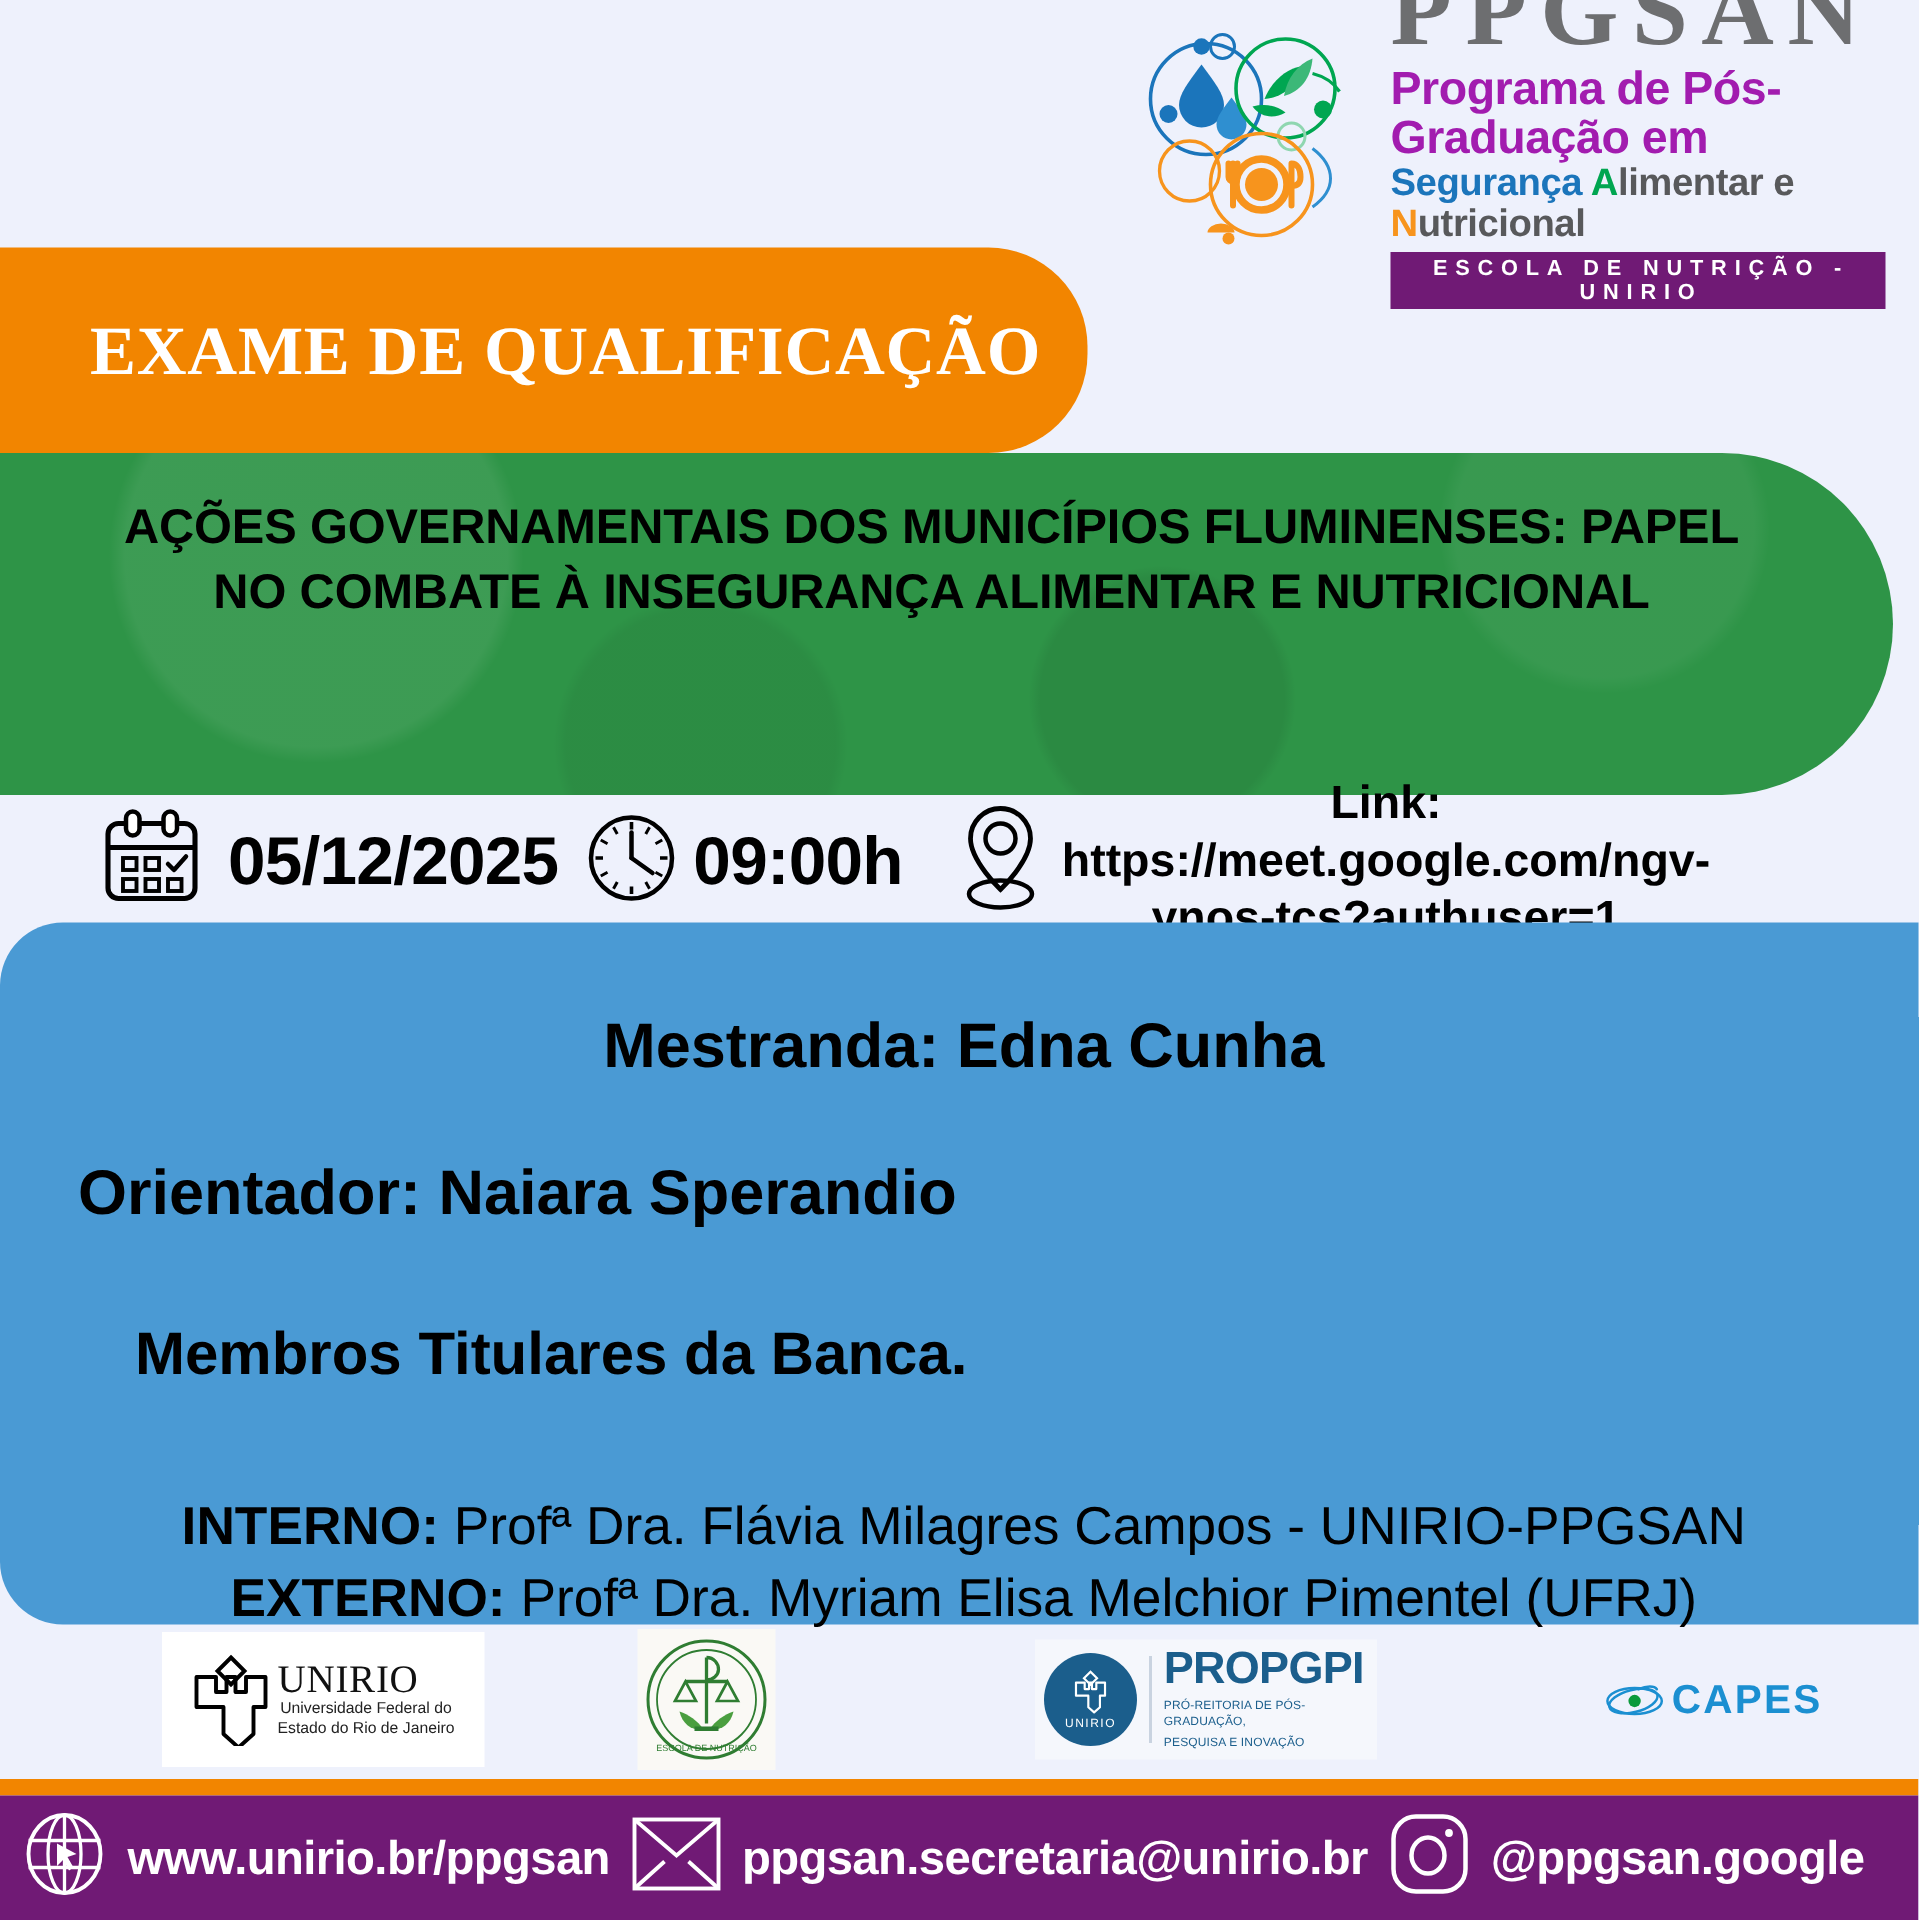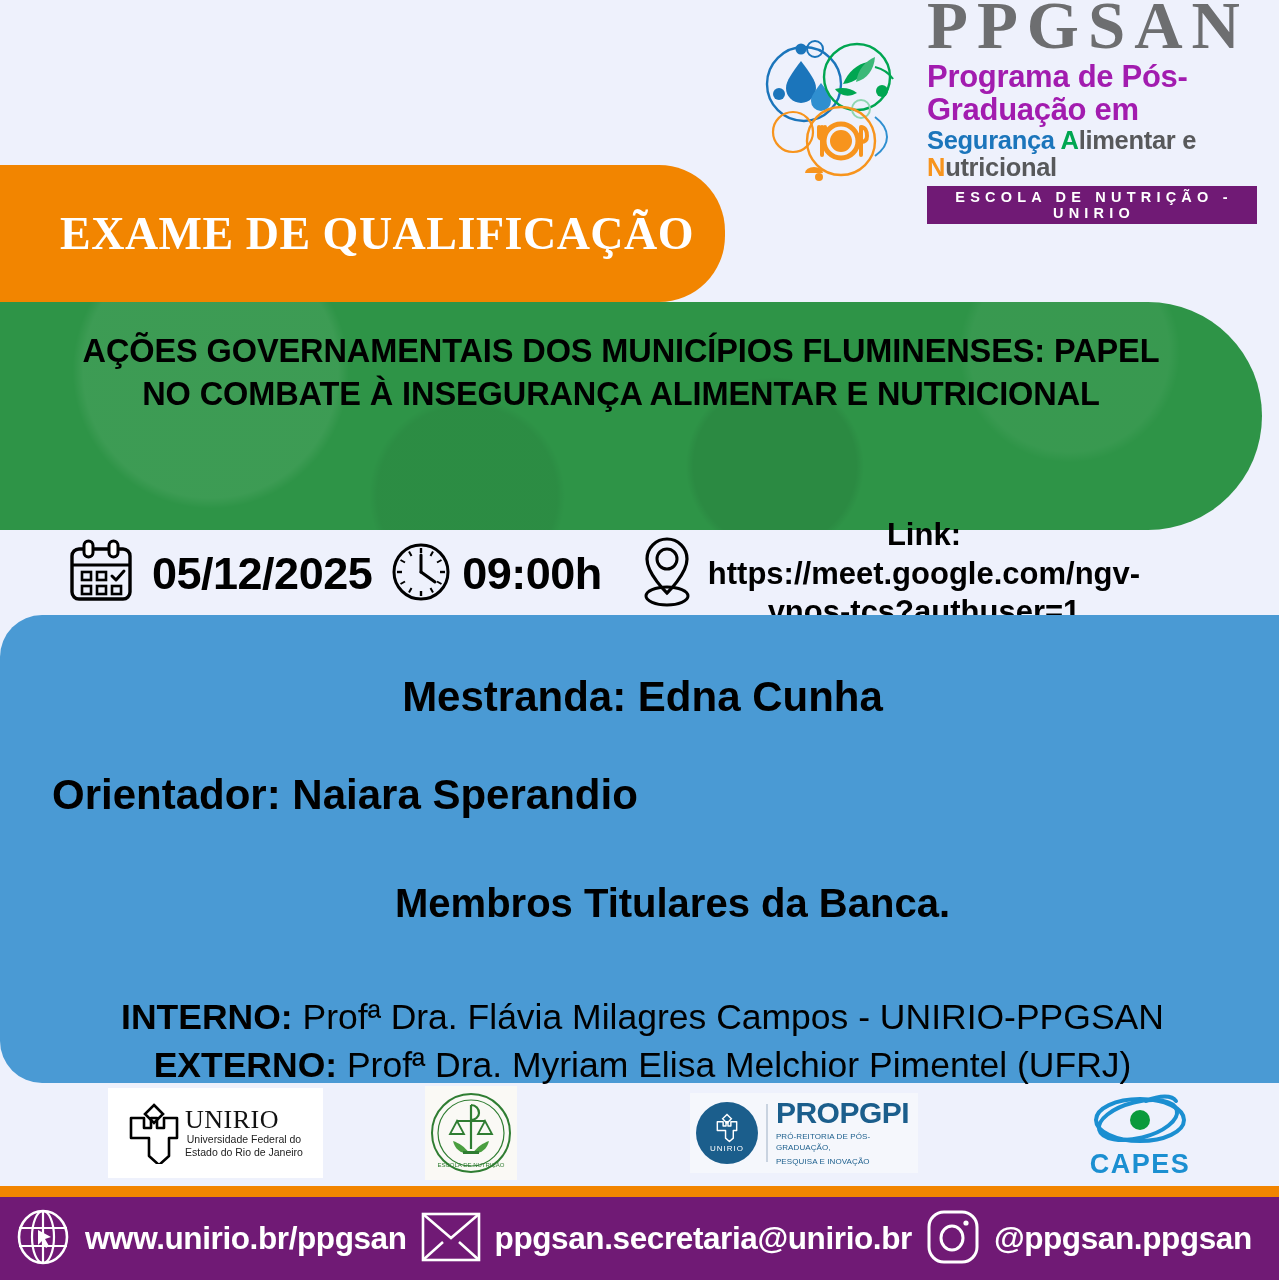--- a/index.html
+++ b/index.html
@@ -7,21 +7,21 @@
   body {
     background: #eef1fc;
     font-family: "Liberation Sans", sans-serif;
     position: relative;
     overflow: hidden;
   }
 
   
   .ppgsan-logo {
     position: absolute;
-    top: 34px; right: 22px;
+    top: 16px; right: 22px;
     width: 500px; height: 150px;
     display: flex; align-items: center; gap: 10px;
   }
   .logo-mark { width: 160px; height: 145px; flex: none; position: relative; }
   .logo-text { display: flex; flex-direction: column; justify-content: center; }
   .logo-ppgsan {
     font-family: "Liberation Serif", serif;
     font-weight: bold;
     font-size: 67px;
     letter-spacing: 9px;
@@ -111,21 +111,21 @@
     position: absolute;
     left: 0; top: 615px;
     width: 1285px; height: 468px;
     background: #4a9ad4;
     border-radius: 42px 0 0 42px;
     padding: 40px 30px 0 30px;
   }
   .b-line { color: #000; font-weight: bold; }
   .b-mestranda { font-size: 42px; text-align: center; margin-top: 18px; }
   .b-orientador { font-size: 42px; text-align: left; margin-top: 50px; padding-left: 22px; }
-  .b-membros { font-size: 40px; text-align: center; margin-top: 62px; padding-left: 60px; }
+  .b-membros { font-size: 40px; text-align: left; margin-top: 62px; padding-left: 60px; }
   .b-banca {
     margin-top: 68px; text-align: center;
     font-size: 35.5px; line-height: 1.34; font-weight: normal; color: #000;
   }
   .b-banca b { font-weight: bold; }
 
   
   .footer-logos {
     position: absolute;
     left: 0; top: 1083px;
@@ -154,21 +154,21 @@
     display: flex; flex-direction: column; align-items: center; justify-content: center;
     color: #fff; flex: none;
   }
   .propgpi-circle .pc-label { font-size: 8px; letter-spacing: 1px; margin-top: 1px; }
   .propgpi-divider { width: 2px; height: 58px; background: #c9d3e0; }
   .propgpi-name { color: #1b5e8c; font-size: 30px; font-weight: bold; letter-spacing: -0.5px; line-height: 1; }
   .propgpi-sub { color: #1b5e8c; font-size: 8px; line-height: 1.35; margin-top: 4px; letter-spacing: 0.1px; }
   .fl-capes {
     position: absolute; left: 1065px; top: 2px;
     width: 150px; height: 98px;
-    display: flex; flex-direction: column; align-items: center; justify-content: center;
+    display: flex; flex-direction: row; align-items: center; justify-content: center;
   }
   .capes-word { color: #1b8fd1; font-weight: bold; font-size: 27px; letter-spacing: 1.5px; margin-top: -2px; }
 
   
   .orange-rule {
     position: absolute; left: 0; top: 1186px;
     width: 1279px; height: 11px; background: #f28500;
   }
   .contact-bar {
     position: absolute; left: 0; top: 1197px;
@@ -387,16 +387,16 @@
   </div>
 
   <div class="contact-item">
     <span>
       <svg width="56" height="58" viewBox="0 0 56 58">
         <rect x="4" y="4" width="48" height="50" rx="15" fill="none" stroke="#fff" stroke-width="3"></rect>
         <ellipse cx="27" cy="30" rx="11" ry="12" fill="none" stroke="#fff" stroke-width="3"></ellipse>
         <circle cx="41" cy="15" r="2.6" fill="#fff"></circle>
       </svg>
     </span>
-    <span class="contact-text">@ppgsan.ppgsan</span>
+    <span class="contact-text">@ppgsan.google</span>
   </div>
 
 </div>
 
 </body></html>

